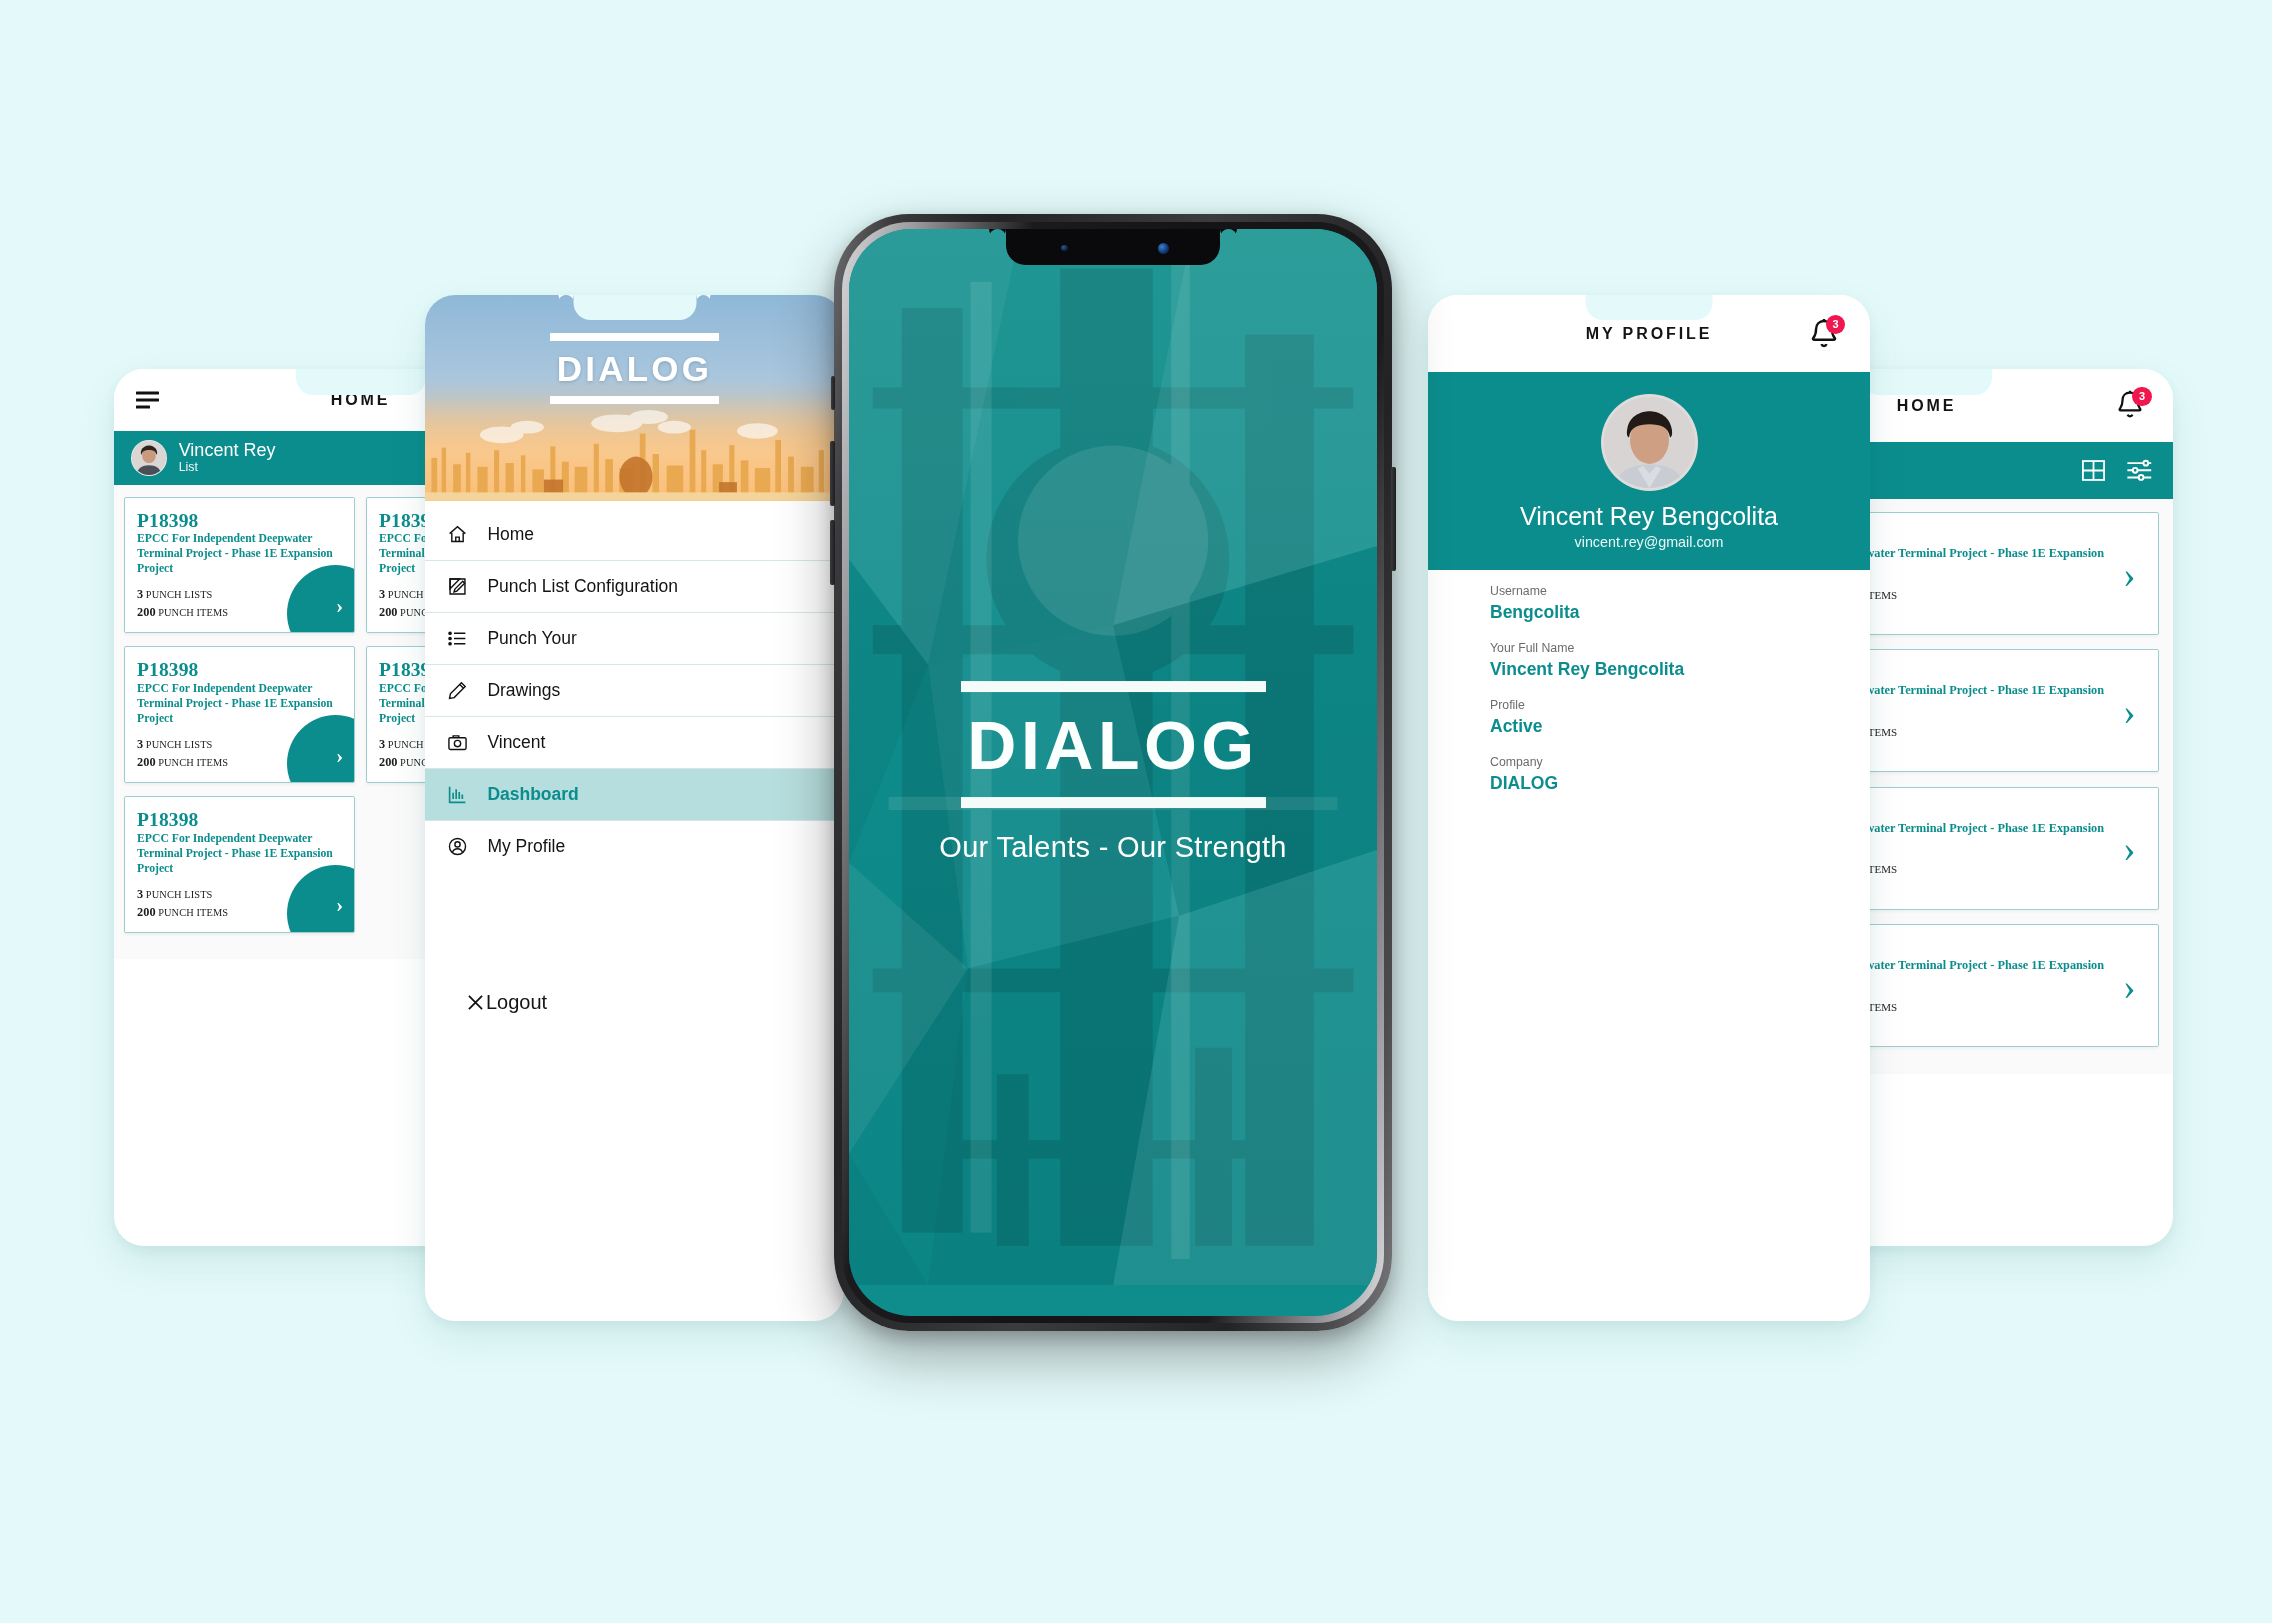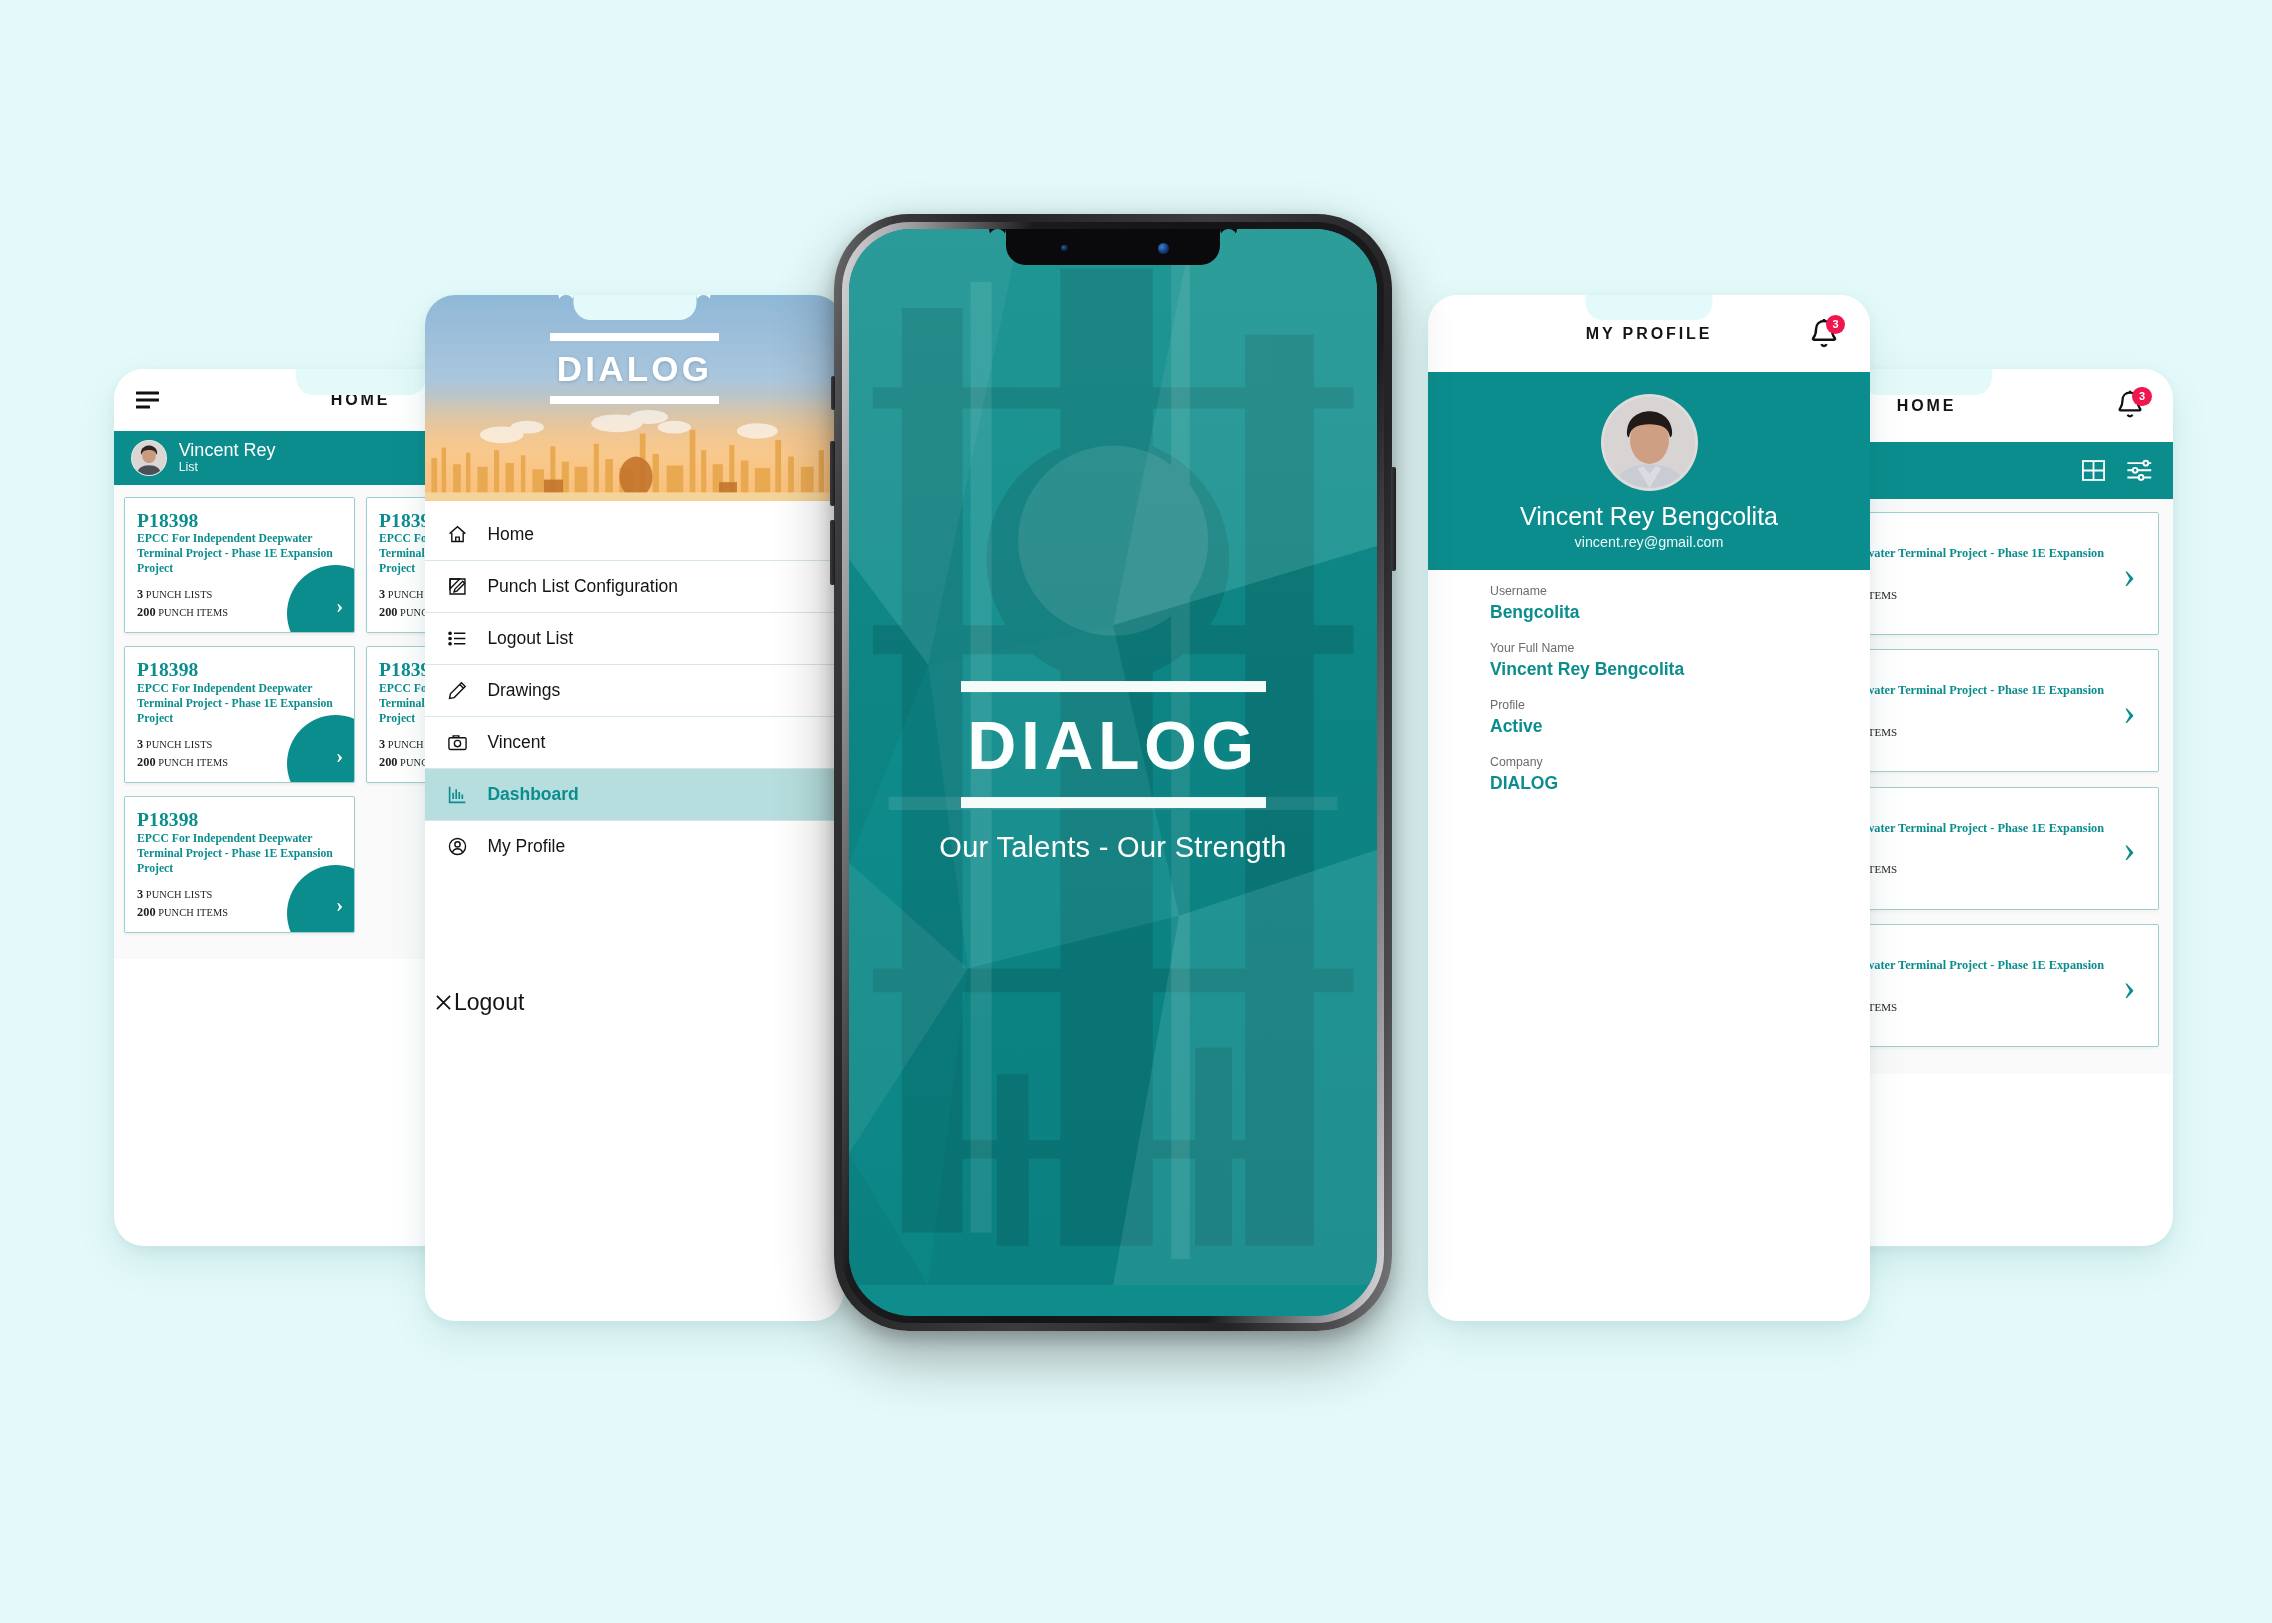--- a/index.html
+++ b/index.html
@@ -178,22 +178,22 @@
     color: #141414;
   }
   .menu-item:first-child { border-top: none; }
   .menu-item .mi-icon { width: 30px; flex: none; display:flex; align-items:center; }
   .menu-item .mi-label { margin-left: 10.4px; }
   .menu-item.active { background: #b7dede; }
   .menu-item.active .mi-label { color: #0c8d8d; font-weight: 700; }
   .menu-item.plain { border-bottom: none; }
   .menu-logout {
     display: flex; align-items: center;
-    padding: 0 8px; height: 52px;
-    font-size: 23px; color: #141414;
+    padding: 0 40px; height: 52px;
+    font-size: 20px; color: #141414;
     margin-top: 104px;
   }
 
   
   .profile-hero {
     background: #0c8d8d;
     text-align: center;
     padding: 22px 0 19.5px;
   }
   .avatar-lg {
@@ -454,21 +454,21 @@
 
       <div class="menu-item">
         <span class="mi-icon">
           <svg width="21" height="21" viewBox="0 0 24 24" fill="none" stroke="#111" stroke-width="1.8">
               <path d="M8 6h13M8 12h13M8 18h13"></path>
               <circle cx="3.5" cy="6" r="1.2" fill="#111"></circle>
               <circle cx="3.5" cy="12" r="1.2" fill="#111"></circle>
               <circle cx="3.5" cy="18" r="1.2" fill="#111"></circle>
             </svg>
         </span>
-        <span class="mi-label">Logout List</span>
+        <span class="mi-label">Punch Your</span>
       </div>
 
       <div class="menu-item">
         <span class="mi-icon">
           <svg width="21" height="21" viewBox="0 0 24 24" fill="none" stroke="#111" stroke-width="1.6">
               <path d="M16.5 3.2l4.3 4.3L8.2 20.1l-5.3 1 1-5.3z"></path>
               <path d="M14.6 5.1l4.3 4.3"></path>
             </svg>
         </span>
         <span class="mi-label">Drawings</span>

